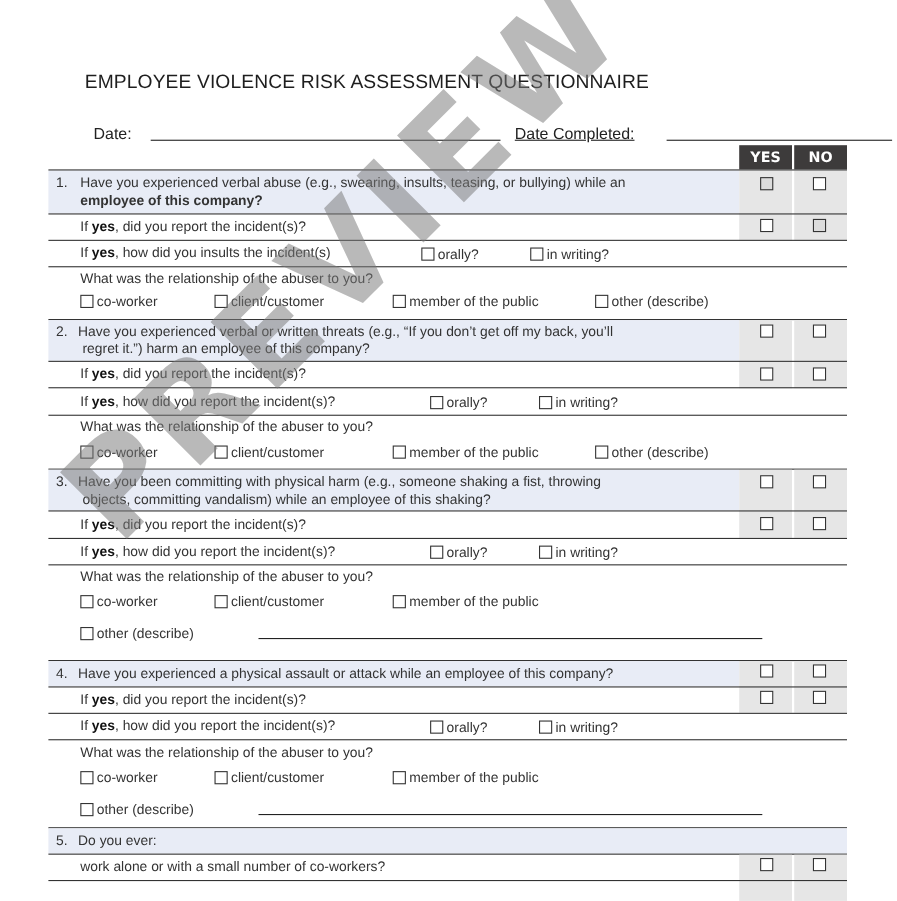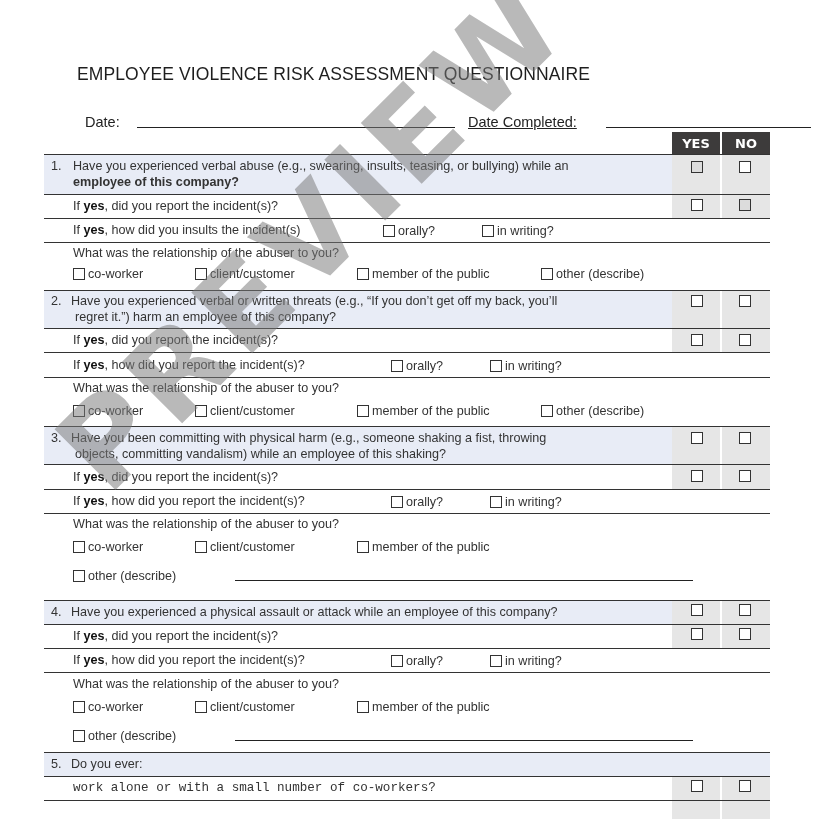--- a/index.html
+++ b/index.html
@@ -143,18 +143,18 @@
 <div class="opt" style="left:73px; top:729px;"><span class="box"></span><span>other (describe)</span></div>
 <div class="abs uline" style="left:194px; top:740px; width:458px;"></div>
 
 <div class="hline" style="top:752px;"></div>
 <div class="qband" style="top:753px; height:23px; width:726px;"></div>
 <div class="txt" style="left:51px; top:756px;">5.</div>
 <div class="txt" style="left:71px; top:756px;">Do you  ever:</div>
 <div class="hline" style="top:776px;"></div>
 <div class="colbg" style="left:672px; top:777px; height:42px;"></div>
 <div class="colbg" style="left:722px; top:777px; height:42px;"></div>
-<div class="txt" style="left:73px; top:780px;font-family:Liberation Mono, monospace;">work alone or with a small number of co-workers?</div>
+<div class="txt" style="left:73px; top:780px;">work alone or with a small number of co-workers?</div>
 <div class="cb" style="left:691px; top:780px;"></div>
 <div class="cb" style="left:739px; top:780px;"></div>
 <div class="hline" style="top:800px;"></div>
 
 <div class="watermark">PREVIEW ONLY</div>
 
 </body></html>

